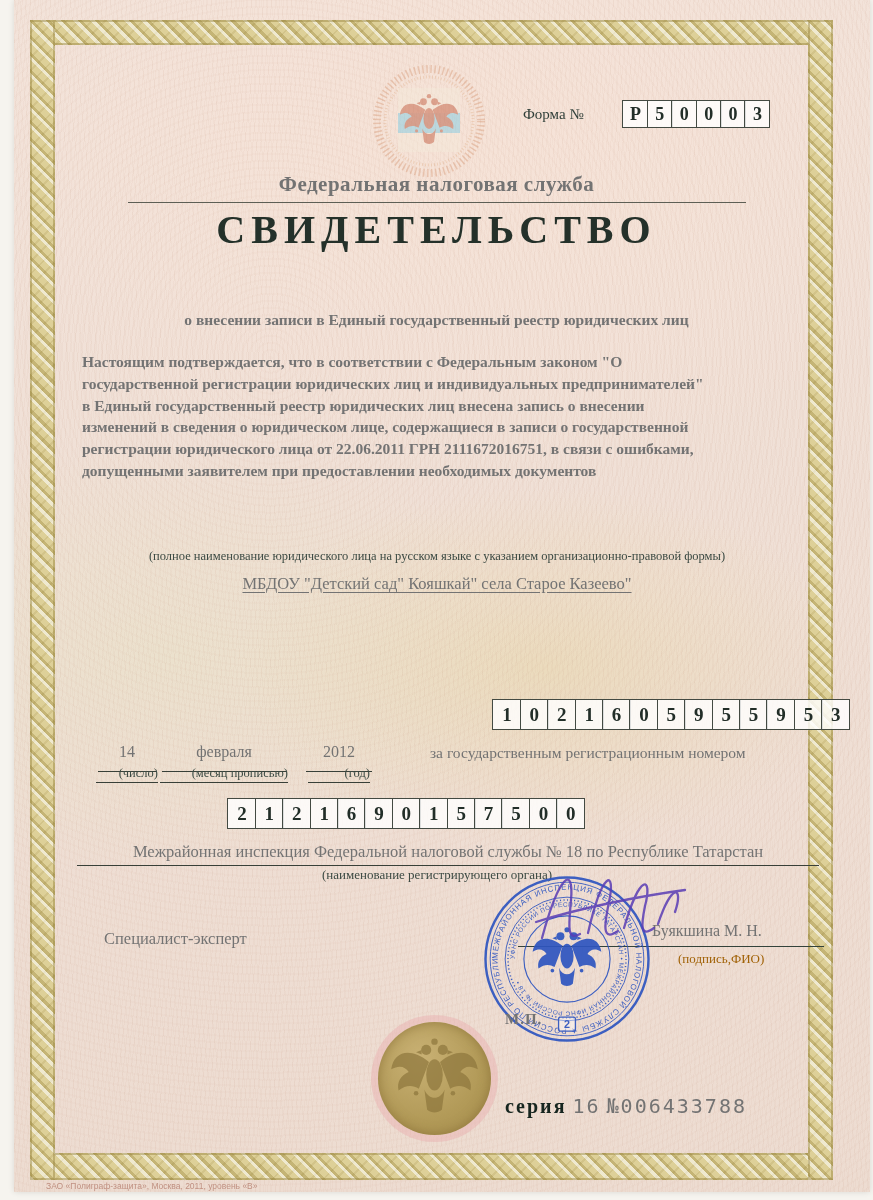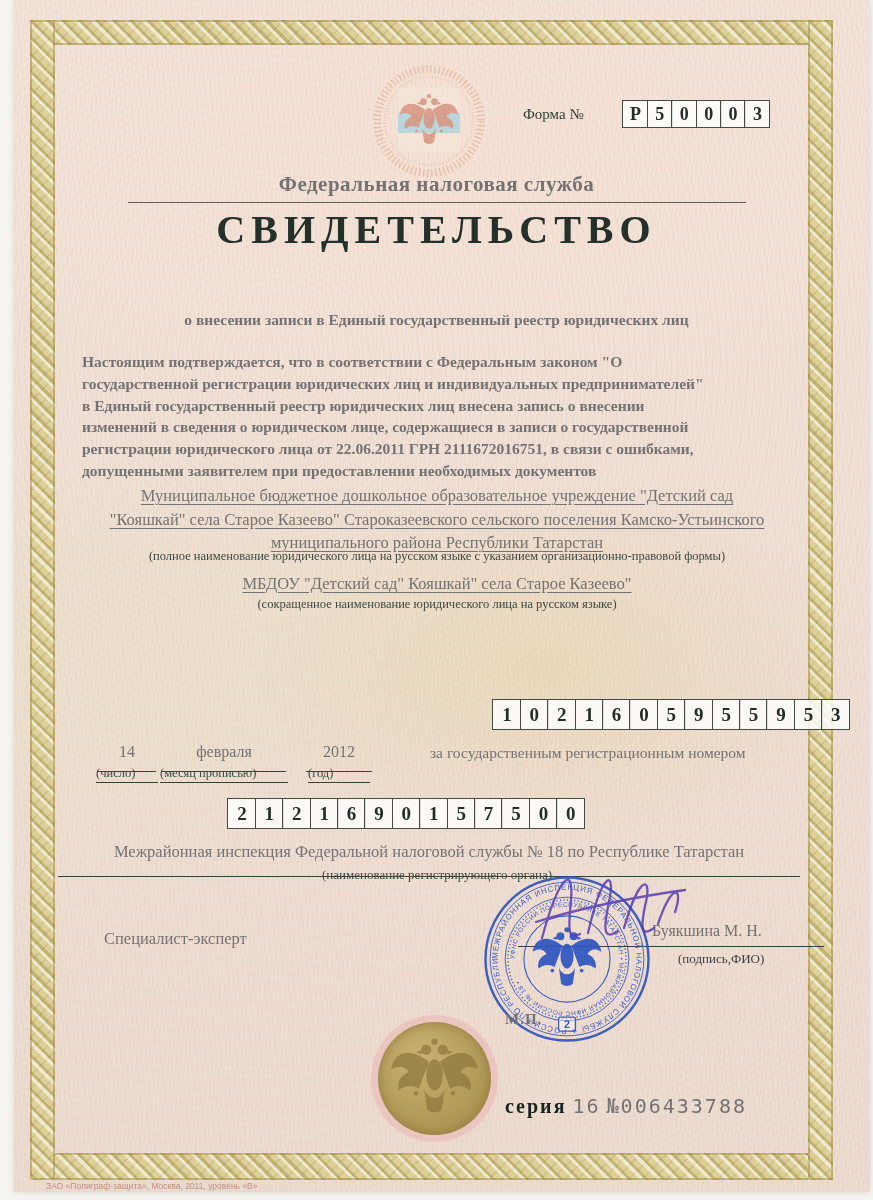--- a/index.html
+++ b/index.html
@@ -52,33 +52,33 @@
   .para{left:82px;top:351px;width:714px;font-size:15.5px;font-weight:bold;line-height:21.8px;}
   .fullname{left:68px;top:484px;width:738px;font-size:16.5px;line-height:23.5px;
             text-decoration:underline;text-underline-offset:3px;}
   .fullname-cap{left:68px;top:549px;width:738px;font-size:12.5px;color:#3c4a43;}
   .shortname{left:68px;top:574px;width:738px;font-size:16.5px;
              text-decoration:underline;text-underline-offset:3px;}
   .shortname-cap{left:68px;top:597px;width:738px;font-size:12.5px;color:#3c4a43;}
   .ogrn-label{left:107px;top:705px;font-size:16px;}
   
   .dval{position:absolute;text-align:center;font-size:16px;border-bottom:1.4px solid #384038;padding-bottom:10px;}
-  .dcap{position:absolute;text-align:left;font-size:12.5px;color:#3c4a43;border-bottom:1.2px solid #384038;padding-bottom:1px;}
+  .dcap{position:absolute;text-align:right;font-size:12.5px;color:#3c4a43;border-bottom:1.2px solid #384038;padding-bottom:1px;}
   .day-v{left:98px;top:743px;width:58px;} .day-c{left:96px;top:766px;width:62px;}
   .mon-v{left:162px;top:743px;width:124px;} .mon-c{left:160px;top:766px;width:128px;}
   .yr-v{left:306px;top:743px;width:66px;} .yr-c{left:308px;top:766px;width:62px;}
   .date-tail{left:430px;top:744px;width:370px;font-size:15.5px;}
   
-  .authority{left:58px;top:842px;width:742px;font-size:16.5px;border-bottom:1.4px solid #384038;padding-bottom:14px;}
+  .authority{left:77px;top:842px;width:742px;font-size:16.5px;border-bottom:1.4px solid #384038;padding-bottom:3px;}
   .authority-cap{left:66px;top:867px;width:742px;font-size:13px;color:#3c4a43;}
   
   .position{left:104px;top:929px;font-size:16.5px;}
   .sign-line{left:518px;top:946px;width:306px;height:0;border-top:1.3px solid #33423a;z-index:6;}
   .fio{left:652px;top:922px;font-size:16px;z-index:7;}
-  .fio-cap{left:678px;top:951px;font-size:13px;color:#404040;z-index:7;}
+  .fio-cap{left:678px;top:951px;font-size:13px;color:#a16207;z-index:7;}
   .mp{left:505px;top:1005px;font-size:15px;font-weight:bold;letter-spacing:1px;z-index:9;margin-top:6px;}
   
   .emblem{left:372px;top:64px;width:114px;height:114px;opacity:.58;z-index:3;}
   .stamp{left:478px;top:870px;width:178px;height:178px;z-index:8;opacity:.92;}
   .autograph{left:500px;top:838px;width:200px;height:115px;z-index:9;}
   .foil{left:378px;top:1022px;width:113px;height:113px;border-radius:50%;z-index:7;
     background:radial-gradient(circle at 38% 32%, #c9b174, #b29a58 60%, #a68e4e);
     box-shadow:0 0 0 7px rgba(233,178,178,.5), inset 0 0 12px rgba(120,95,40,.55);}
   .foil svg{position:absolute;left:8px;top:8px;width:97px;height:97px;color:#8d763c;opacity:.7;}
   
@@ -139,27 +139,23 @@
   <div class="abs ctr doc-title">СВИДЕТЕЛЬСТВО</div>
   <div class="abs ctr ink subtitle">о внесении записи в Единый государственный реестр юридических лиц</div>
 
   <div class="abs ink pre para"> Настоящим подтверждается, что в соответствии с Федеральным законом "О
 государственной регистрации юридических лиц и индивидуальных предпринимателей"
 в Единый государственный реестр юридических лиц внесена запись о внесении
 изменений в сведения о юридическом лице, содержащиеся в записи о государственной
 регистрации юридического лица от 22.06.2011 ГРН 2111672016751, в связи с ошибками,
 допущенными заявителем при предоставлении необходимых документов</div>
 
-  <div class="abs ctr ink pre fullname">Муниципальное бюджетное дошкольное образовательное  учреждение "Детский сад
-"Кояшкай" села Старое Казеево" Староказеевского сельского поселения Камско-Устьинского
-муниципального района Республики Татарстан</div>
   <div class="abs ctr fullname-cap">(полное наименование юридического лица на русском языке с указанием организационно-правовой формы)</div>
 
   <div class="abs ctr ink shortname">МБДОУ "Детский сад" Кояшкай" села Старое Казеево"</div>
-  <div class="abs ctr shortname-cap">(сокращенное наименование юридического лица на русском языке)</div>
 
   <div class="abs cells ogrn-cells">
       <div class="cell">1</div>
       <div class="cell">0</div>
       <div class="cell">2</div>
       <div class="cell">1</div>
       <div class="cell">6</div>
       <div class="cell">0</div>
       <div class="cell">5</div>
       <div class="cell">9</div>

